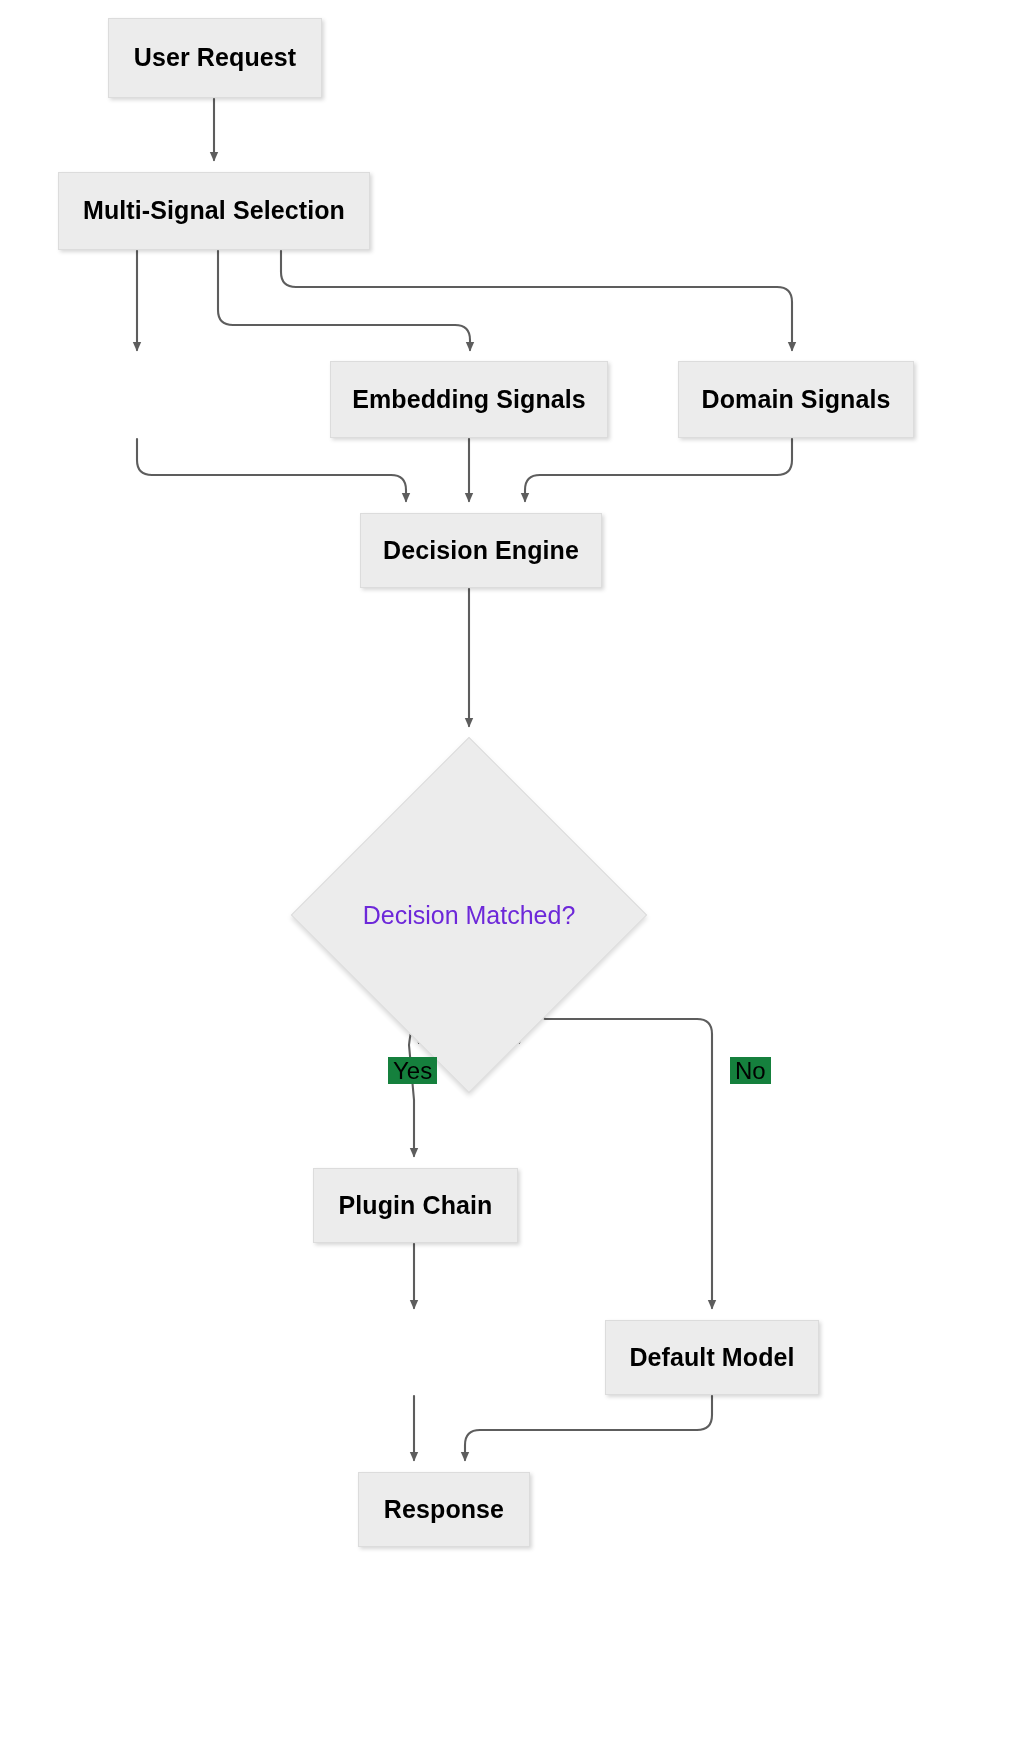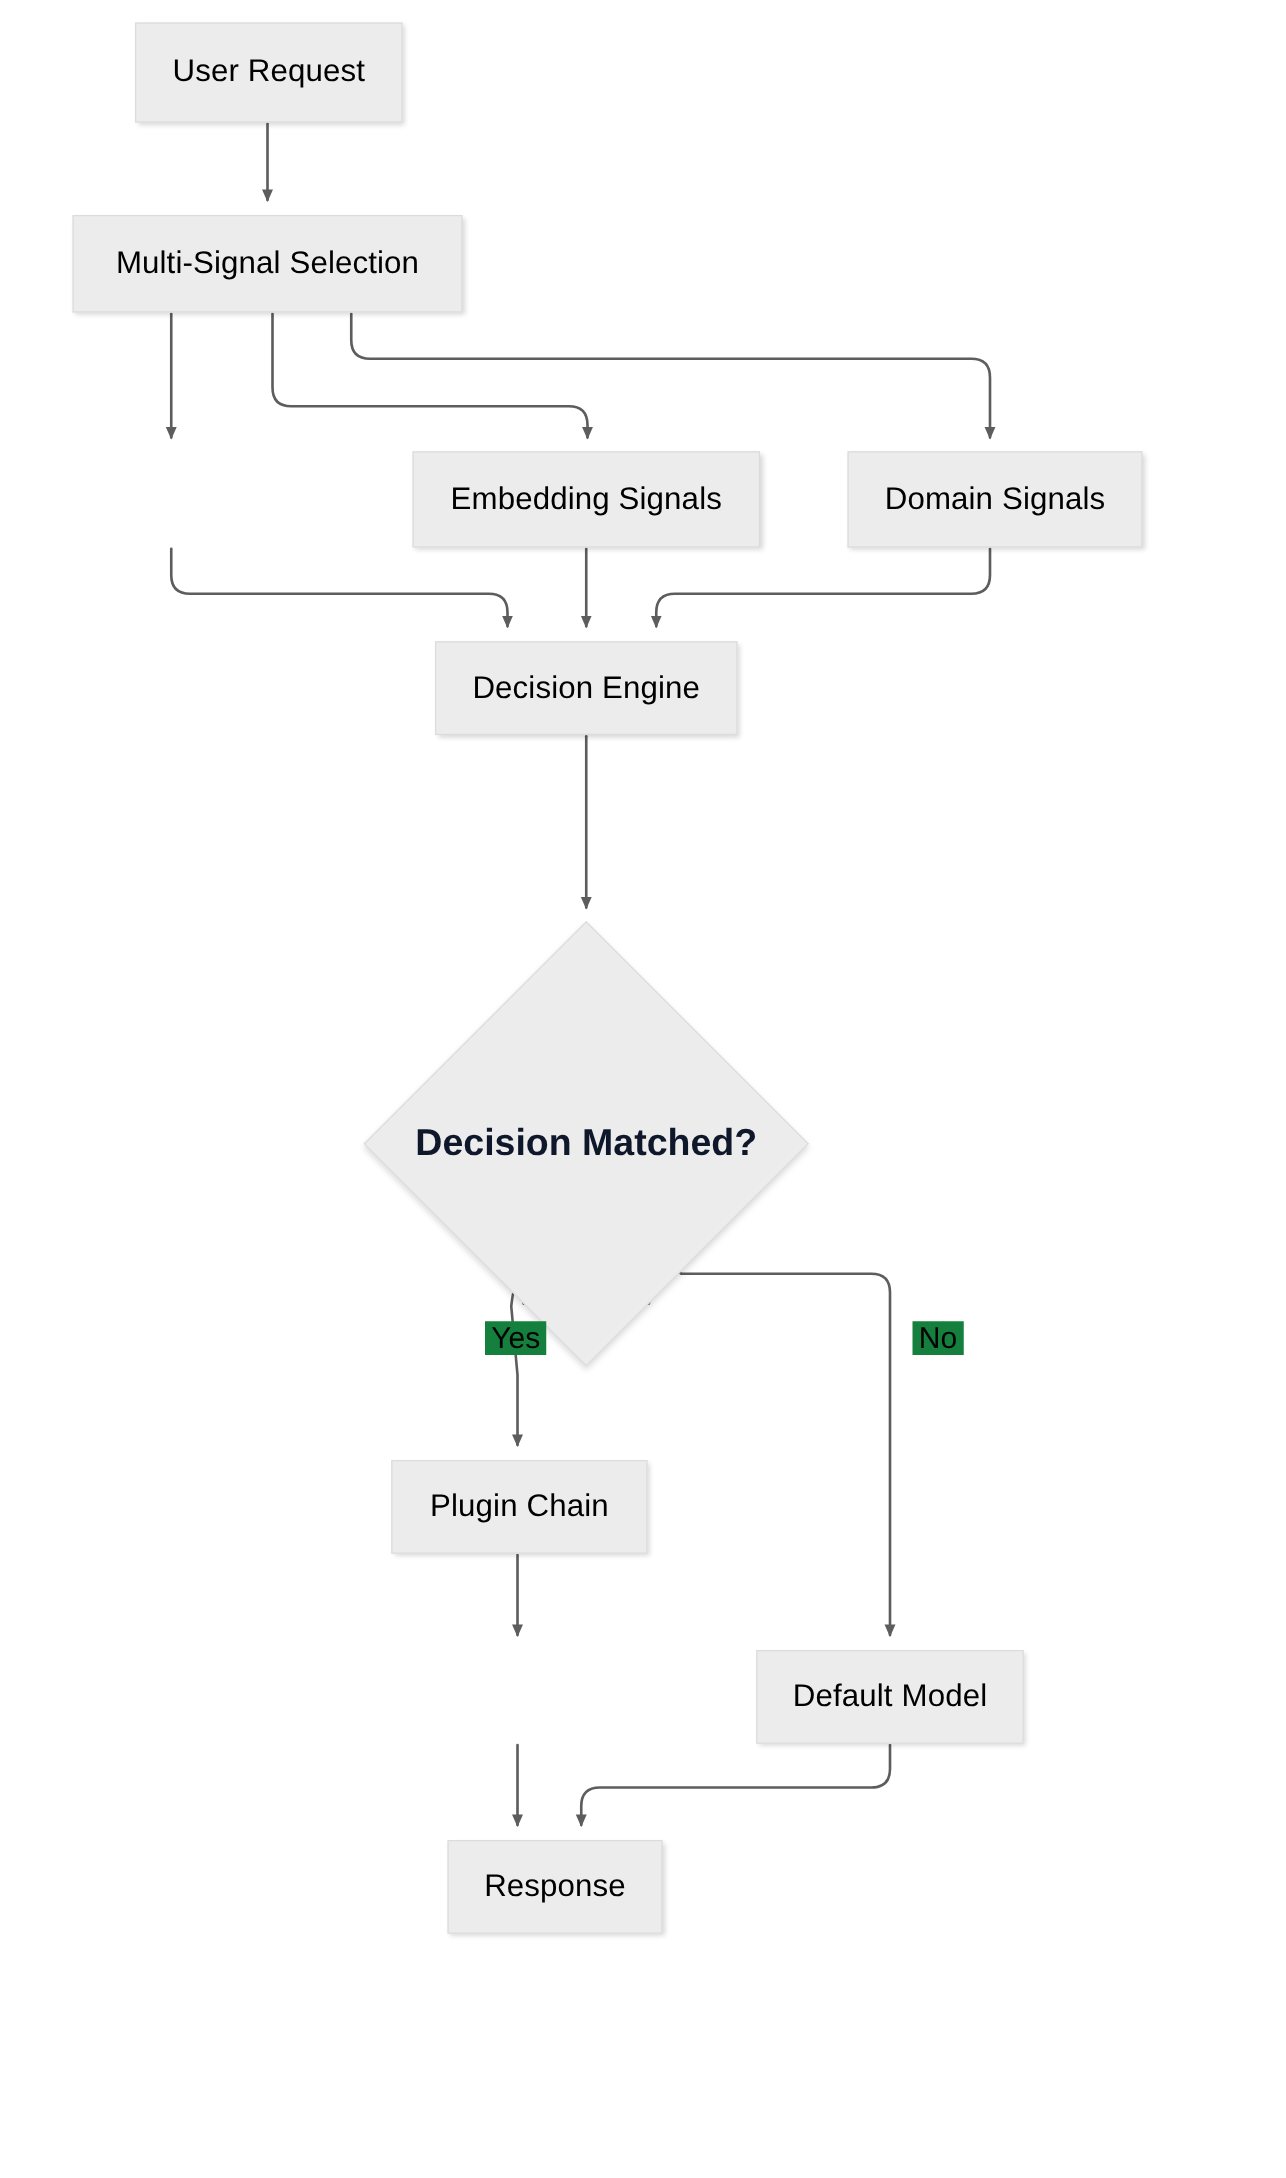--- a/index.html
+++ b/index.html
@@ -33,39 +33,39 @@
     border: 1px solid #dcdcdc;
     box-shadow: 2px 2px 4px rgba(0,0,0,0.16);
     display: flex;
     align-items: center;
     justify-content: center;
     color: #000000;
     font-size: 25px;
     line-height: 1.1;
     white-space: nowrap;
     letter-spacing: 0.1px;
+    font-weight: bold;
   }
   .node-diamond {
     position: absolute;
     box-sizing: border-box;
     background: #ececec;
     border: 1px solid #dcdcdc;
     box-shadow: 2px 2px 5px rgba(0,0,0,0.15);
     transform: rotate(45deg);
   }
   .diamond-label {
     position: absolute;
     display: flex;
     align-items: center;
     justify-content: center;
-    color: #0f172a;
-    font-size: 30px;
+    color: #6d28d9;
+    font-size: 25px;
     white-space: nowrap;
     pointer-events: none;
-    font-weight: bold;
   }
   .edge-label {
     position: absolute;
     color: #000000;
     font-size: 24px;
     background: #15803d;
     padding: 1px 5px;
     white-space: nowrap;
     line-height: 1.05;
   }
@@ -121,21 +121,21 @@
 
 
   <div class="node" style="left:330px; top:361px; width:278px; height:77px;">
     <span>Embedding Signals</span>
   </div>
 
   <div class="node" style="left:678px; top:361px; width:236px; height:77px;">
     <span>Domain Signals</span>
   </div>
 
-  <div class="node" style="left:348px; top:513px; width:242px; height:75px;justify-content:center;">
+  <div class="node" style="left:360px; top:513px; width:242px; height:75px;justify-content:center;">
     <span>Decision Engine</span>
   </div>
 
   <div class="node-diamond" style="left:343px; top:789px; width:252px; height:252px;"></div>
   <div class="diamond-label" style="left:309px; top:890px; width:320px; height:50px;">Decision Matched?</div>
 
   <div class="node" style="left:313px; top:1168px; width:205px; height:75px;">
     <span>Plugin Chain</span>
   </div>
 

